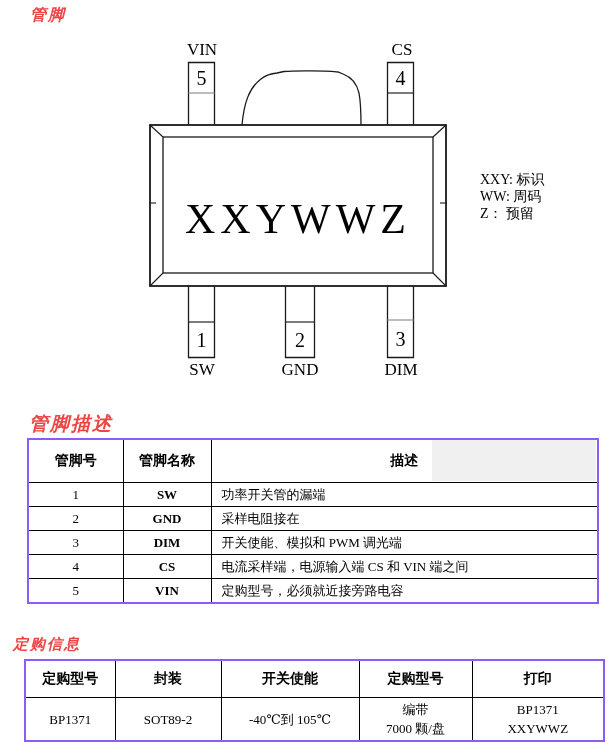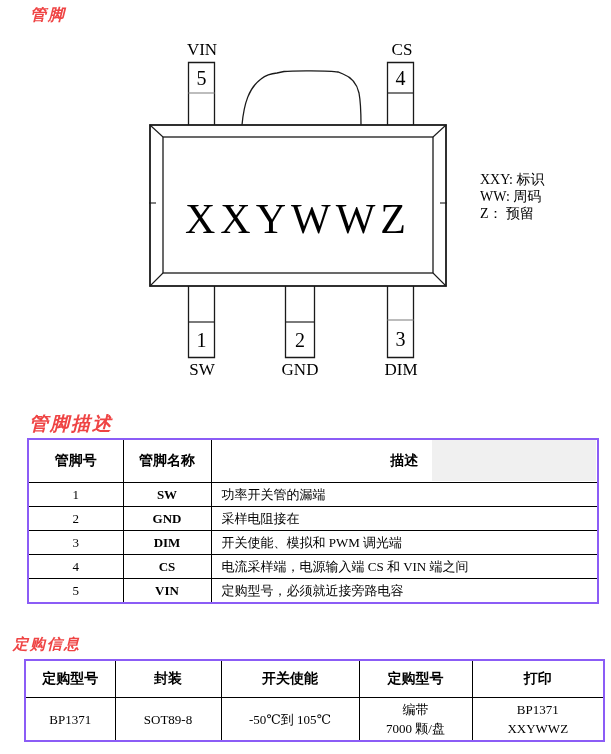--- a/index.html
+++ b/index.html
@@ -197,22 +197,22 @@
         <th>定购型号</th>
         <th>封装</th>
         <th>开关使能</th>
         <th>定购型号</th>
         <th>打印</th>
       </tr>
     </thead>
     <tbody>
       <tr>
         <td>BP1371</td>
-        <td>SOT89-8</td>
-        <td>-50℃到 105℃</td>
+        <td>SOT89-2</td>
+        <td>-40℃到 105℃</td>
         <td>编带
 7000 颗/盘</td>
         <td>BP1371
 XXYWWZ</td>
       </tr>
     </tbody>
   </table>
 
 </div>
 

